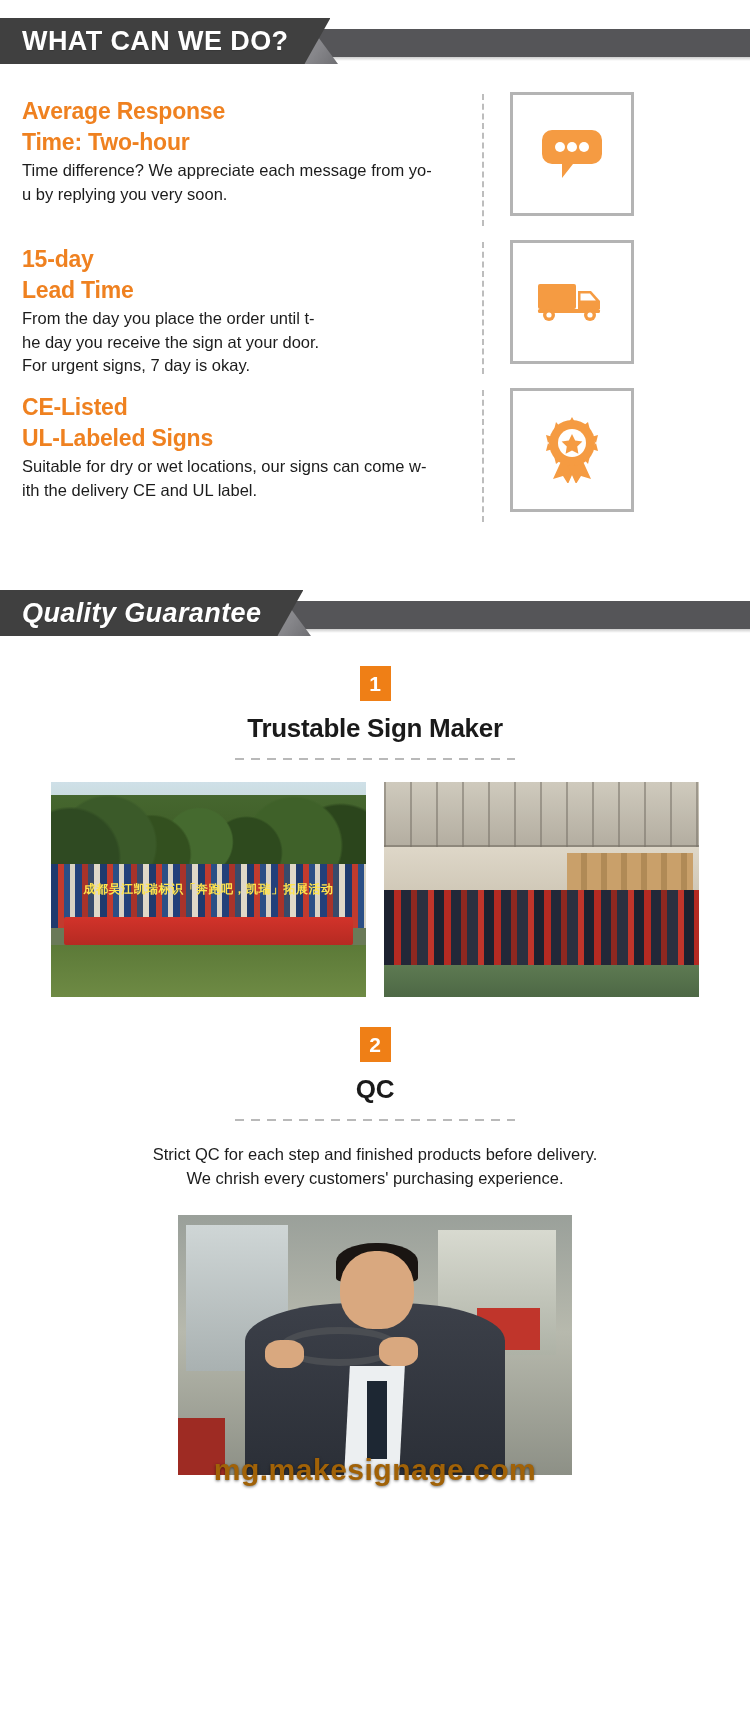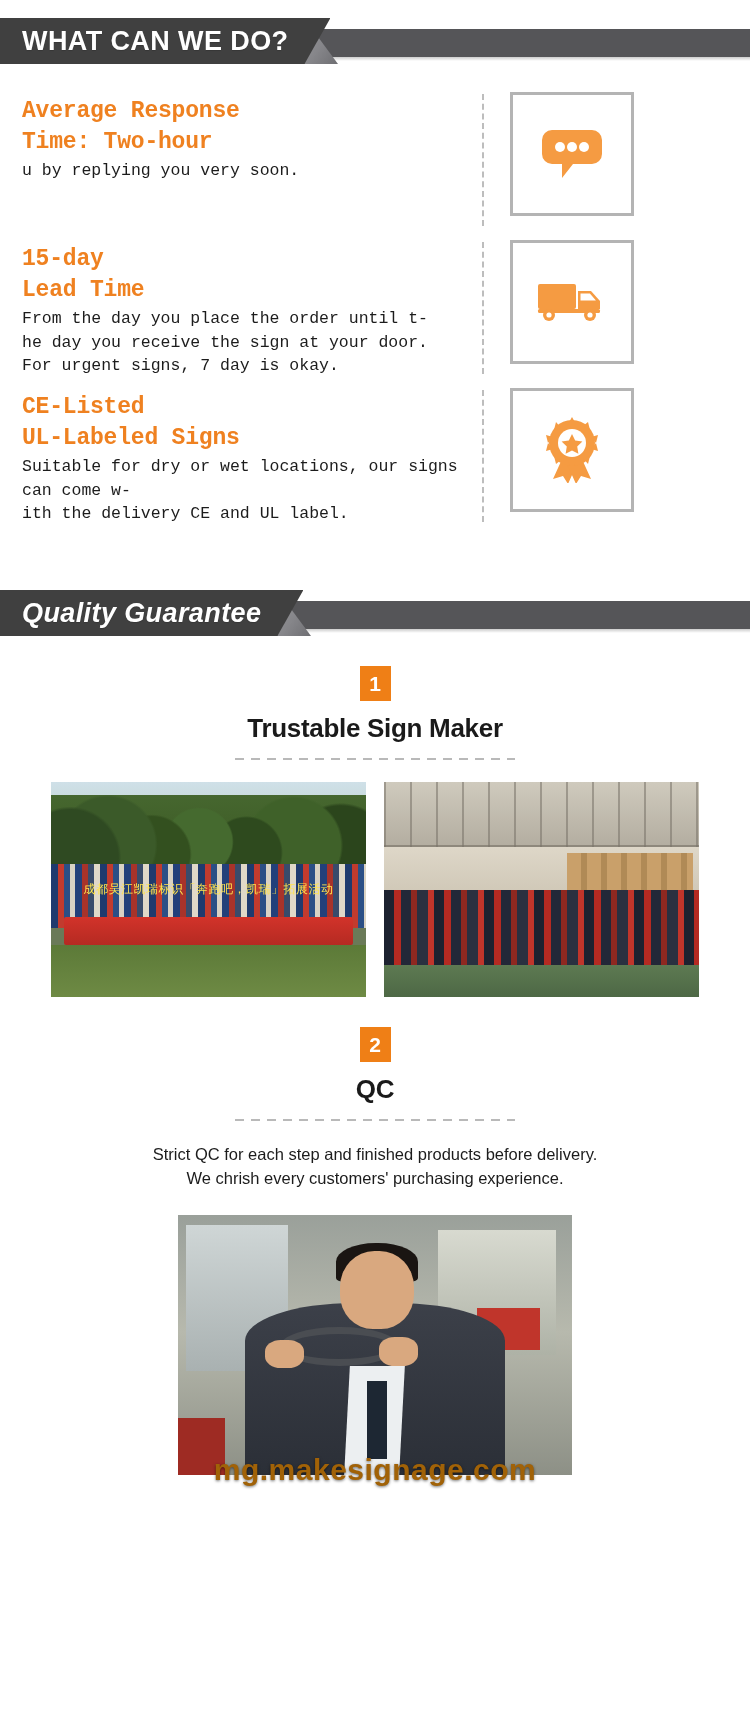--- a/index.html
+++ b/index.html
@@ -58,21 +58,20 @@
   }
   .banner.b2 { margin-top: 60px; font-style: italic; }
 
   
   .features { padding: 22px 0 0 0; }
   .feature-row {
     display: flex;
     align-items: stretch;
     padding: 0 18px 0 22px;
     min-height: 148px;
-    font-family: Liberation Mono, monospace;
   }
   .feature-text { width: 450px; padding-top: 10px; }
   .feature-title {
     color: #ef8120;
     font-weight: bold;
     font-size: 23px;
     line-height: 1.33;
     letter-spacing: -0.2px;
   }
   .feature-body {
@@ -167,21 +166,21 @@
   .pa-crowd { position:absolute; left:0; top:38%; width:100%; height:30%;
               background:
                 repeating-linear-gradient(90deg,
                   #1f3a6e 0 7px, #c23b2e 7px 13px, #2b4f86 13px 19px,
                   #d9d2c4 19px 24px, #23407a 24px 31px, #a8332a 31px 37px,
                   #394b6b 37px 43px, #e0d8c8 43px 49px); }
   .pa-banner{ position:absolute; left:4%; top:63%; width:92%; height:13%;
               background: linear-gradient(to bottom,#d2332a,#b52a22);
               border-radius: 2px; }
   .pa-banner-txt{ position:absolute; left:0; top:0; width:100%; height:100%;
-              color:#ffe44d; font-size:12px; font-weight:normal;
+              color:#ffe44d; font-size:12px; font-weight:bold;
               display:flex; align-items:center; justify-content:center;
               letter-spacing:0.5px; white-space:nowrap; overflow:hidden; }
   .pa-grass { position:absolute; left:0; bottom:0; width:100%; height:24%;
               background: linear-gradient(to bottom,#5c7a38,#6e8a44); }
 
   
   .pb-roof  { position:absolute; left:0; top:0; width:100%; height:30%;
               background: linear-gradient(to bottom,#cfcabd,#b3ada0);
               box-shadow: inset 0 -2px 0 #8e887c; }
   .pb-beams { position:absolute; left:0; top:0; width:100%; height:30%;
@@ -260,20 +259,21 @@
 
   <div class="features">
 
     <div class="feature-row">
       <div class="feature-text">
         <div class="feature-title">
           <div>Average Response</div>
           <div>Time: Two-hour</div>
         </div>
         <div class="feature-body">
+          <div>Time difference? We appreciate each message from yo-</div>
           <div>u by replying you very soon.</div>
         </div>
       </div>
       <div class="feature-divider"></div>
       <div class="icon-box">
         <span>
           <svg width="60" height="52" viewBox="0 0 60 52">
             <path d="M10 2 h40 a10 10 0 0 1 10 10 v14 a10 10 0 0 1 -10 10 h-19 l-11 14 v-14 h-10 a10 10 0 0 1 -10 -10 v-14 a10 10 0 0 1 10 -10 z" fill="#f59b42"></path>
             <circle cx="18" cy="19" r="5" fill="#ffffff"></circle>
             <circle cx="30" cy="19" r="5" fill="#ffffff"></circle>

